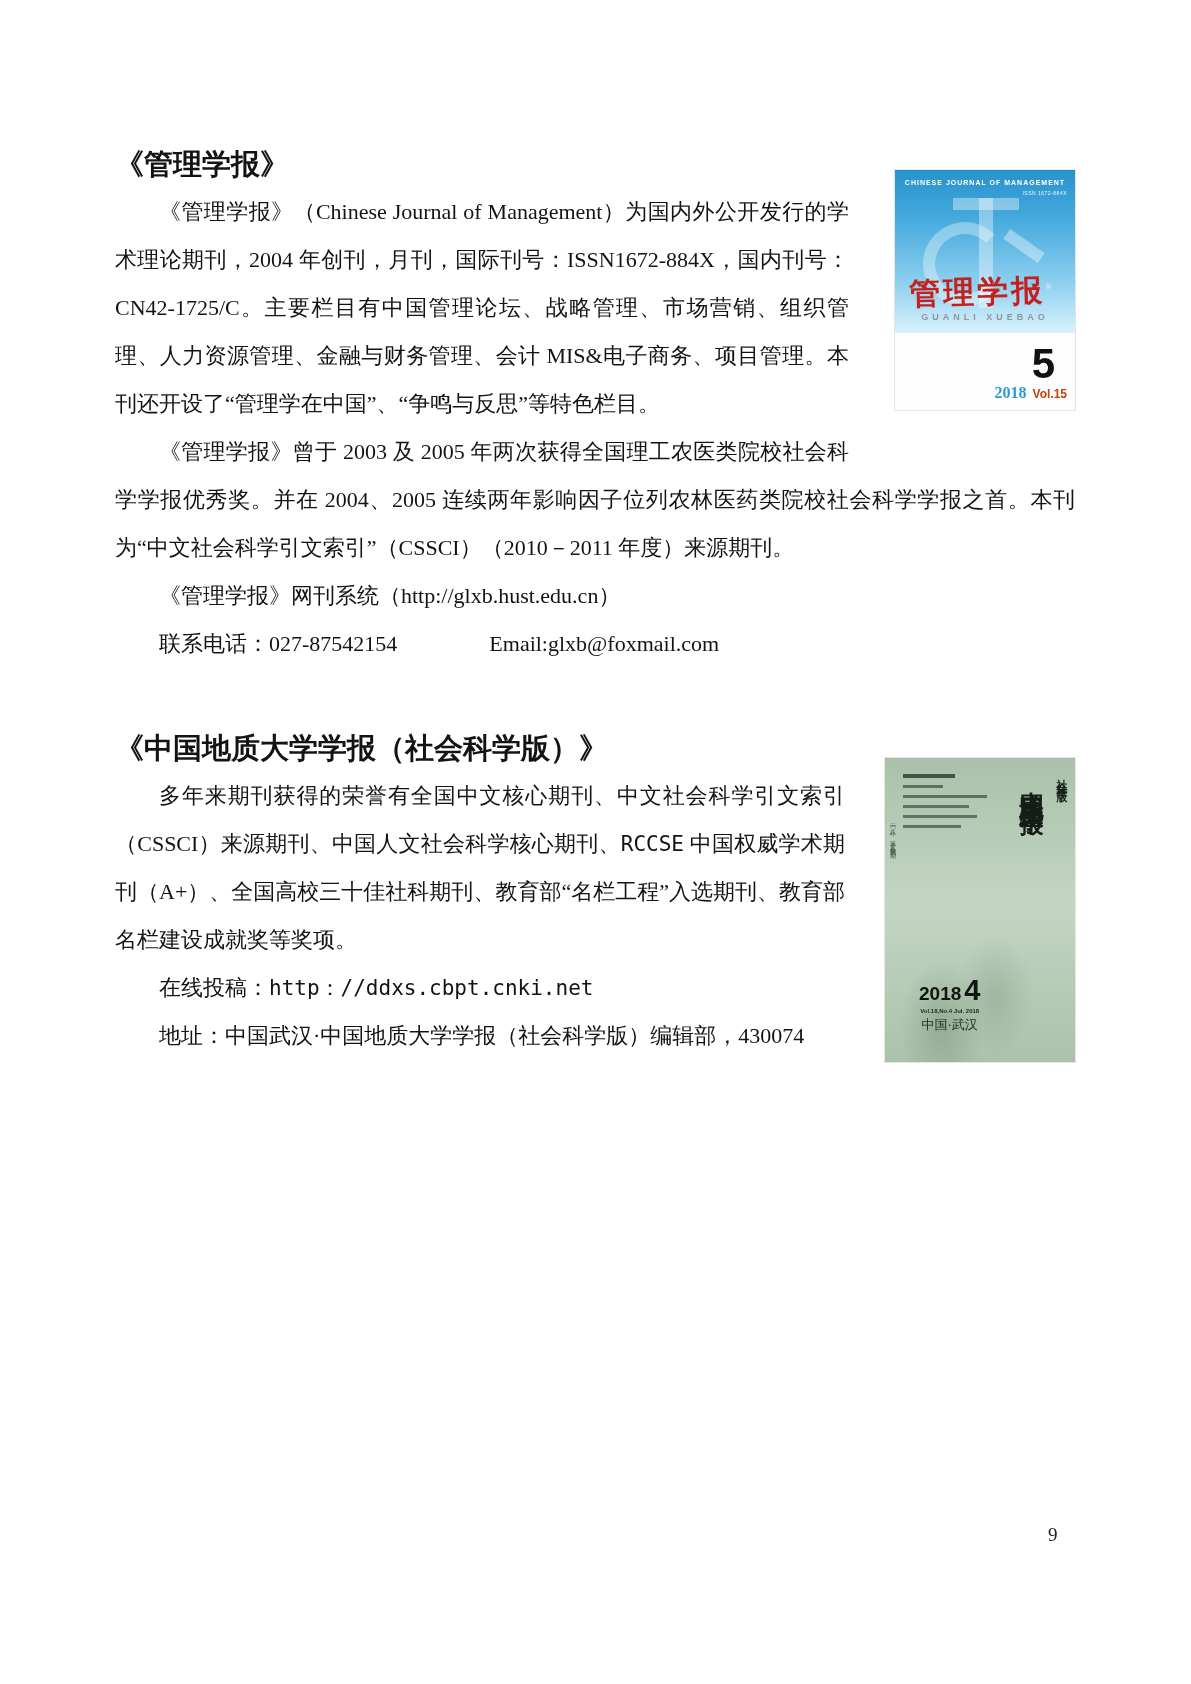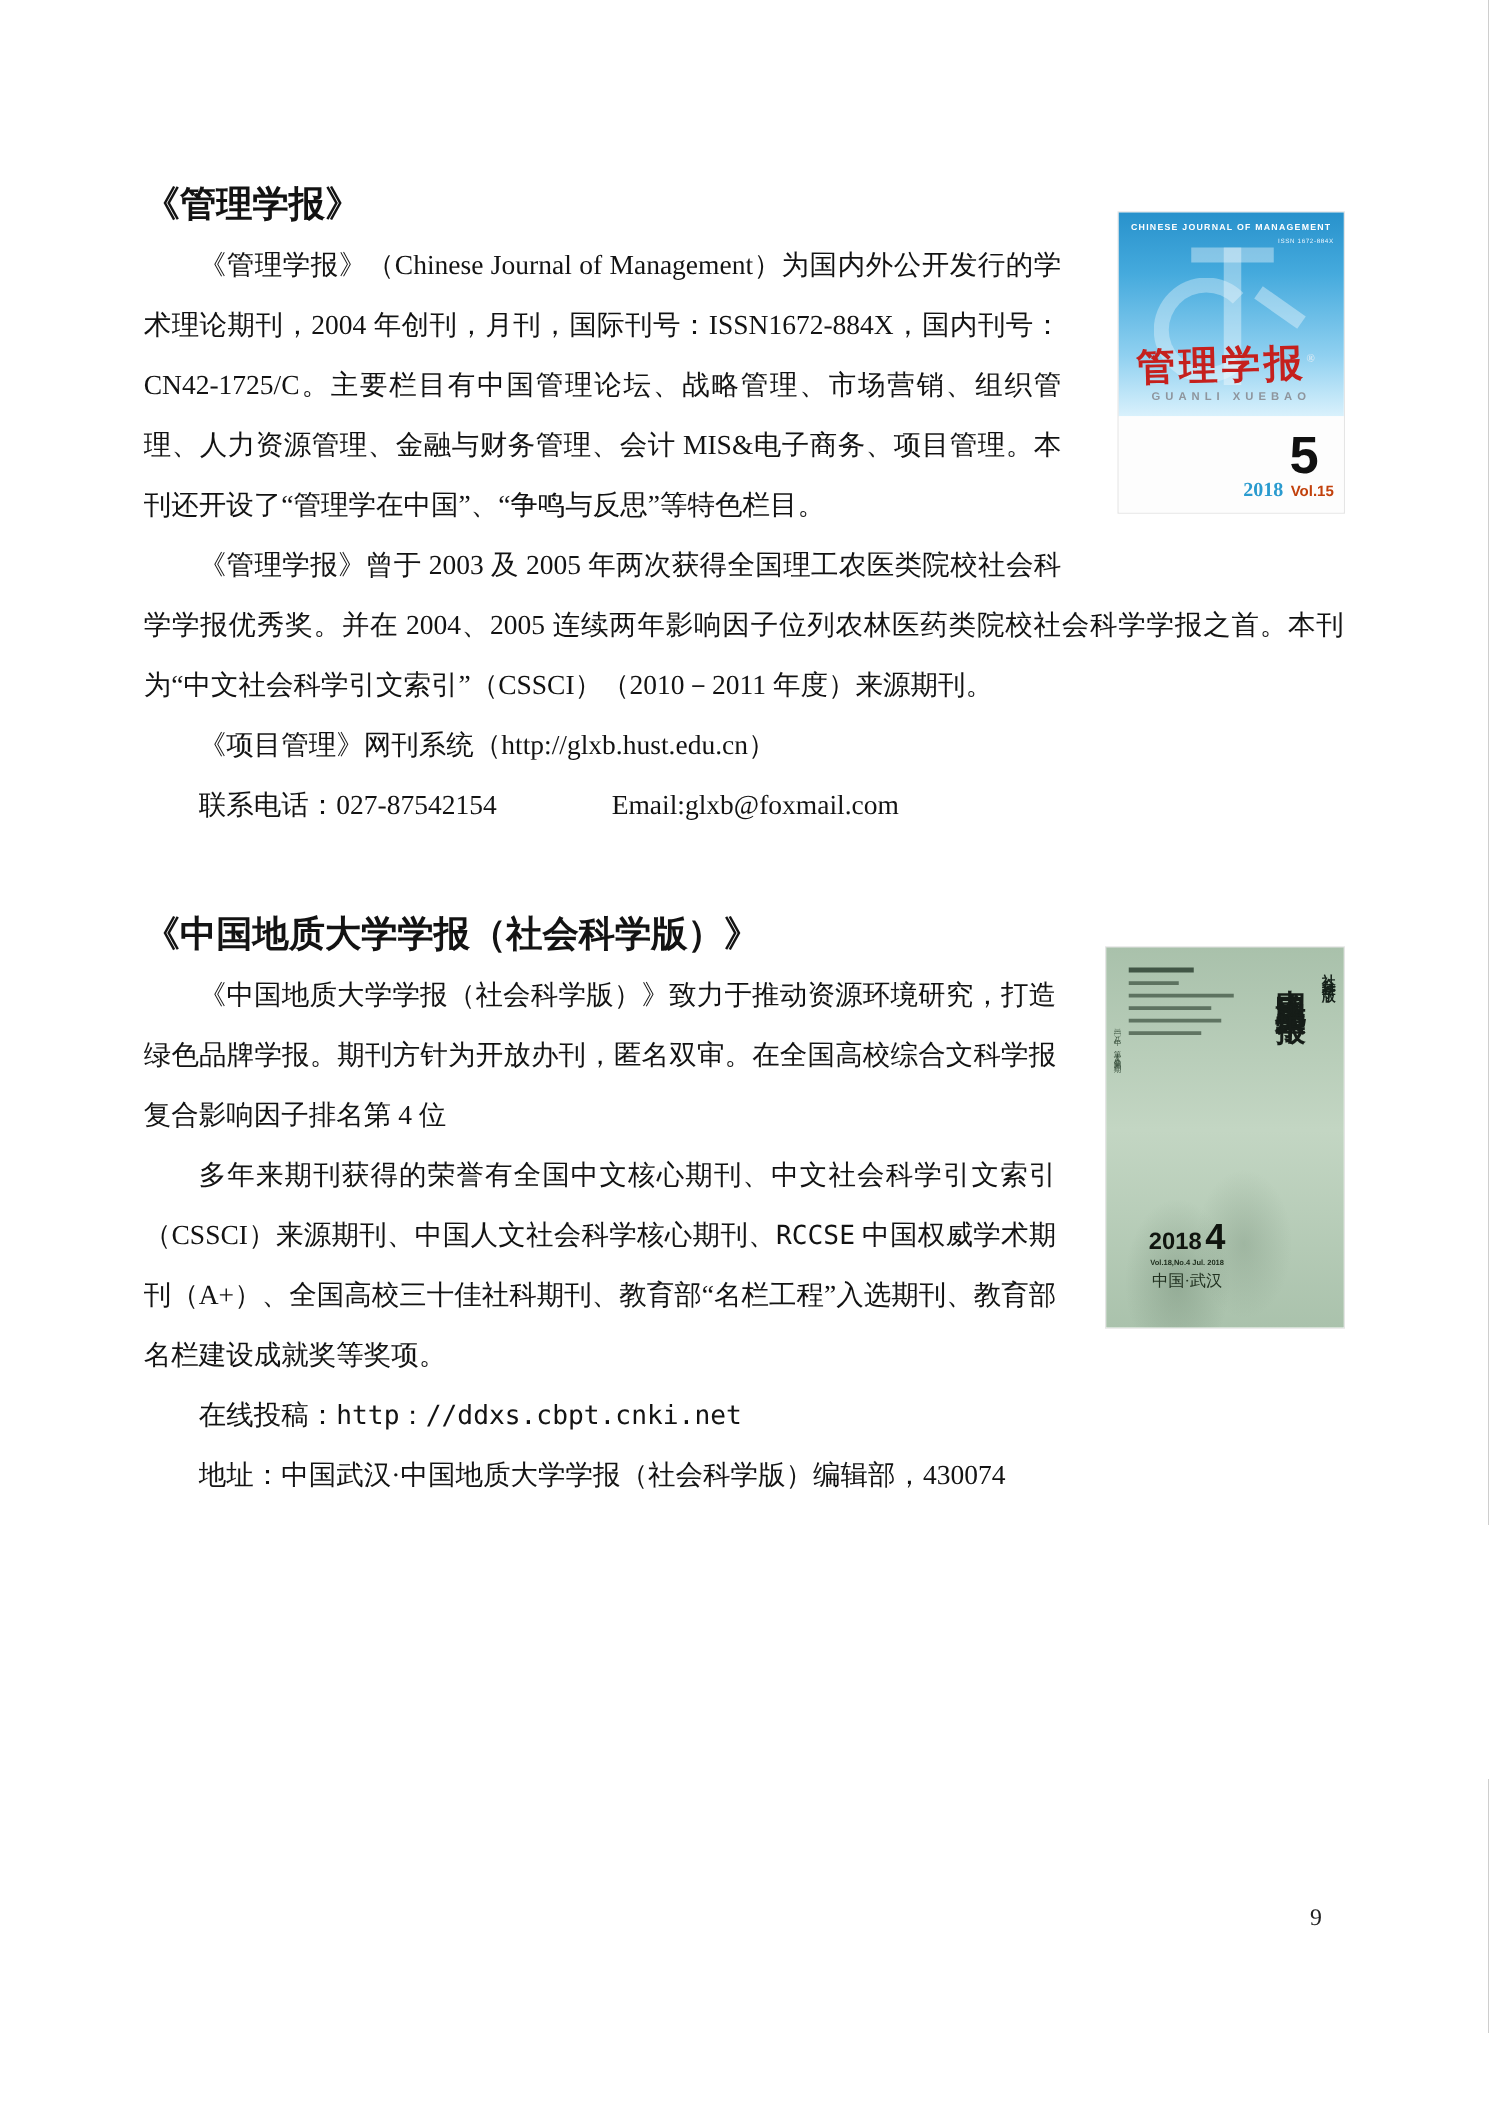--- a/index.html
+++ b/index.html
@@ -168,21 +168,21 @@
           <div class="c1-yearvol"><span class="c1-year">2018</span><span class="c1-vol">Vol.15</span></div>
         </div>
       </aside>
 
       <h2 class="sec-title">《管理学报》</h2>
 
       <p class="indent">《管理学报》（Chinese Journal of Management）为国内外公开发行的学术理论期刊，2004 年创刊，月刊，国际刊号：ISSN1672-884X，国内刊号：CN42-1725/C。主要栏目有中国管理论坛、战略管理、市场营销、组织管理、人力资源管理、金融与财务管理、会计 MIS&amp;电子商务、项目管理。本刊还开设了“管理学在中国”、“争鸣与反思”等特色栏目。</p>
 
       <p class="indent">《管理学报》曾于 2003 及 2005 年两次获得全国理工农医类院校社会科学学报优秀奖。并在 2004、2005 连续两年影响因子位列农林医药类院校社会科学学报之首。本刊为“中文社会科学引文索引”（CSSCI）（2010－2011 年度）来源期刊。</p>
 
-      <p class="indent">《项目管理》网刊系统（http://glxb.hust.edu.cn）</p>
+      <p class="indent">《管理学报》网刊系统（http://glxb.hust.edu.cn）</p>
 
       <p class="indent"><span>联系电话：027-87542154</span><span class="email-gap">Email:glxb@foxmail.com</span></p>
     </section>
 
     <section class="section-2">
 
       <aside class="cover cover2">
         <div class="c2-spine">二〇一八年　第十八卷第四期</div>
         <div class="c2-lines">
           <div class="bar b1"></div>
@@ -197,21 +197,20 @@
         <div class="c2-issue-block">
           <div class="c2-issue-row"><span class="c2-year">2018</span><span class="c2-no">4</span></div>
           <div class="c2-vol">Vol.18,No.4 Jul. 2018</div>
           <div class="c2-place">中国·武汉</div>
         </div>
       </aside>
 
       <h2 class="sec-title">《中国地质大学学报（社会科学版）》</h2>
 
 
-      <p class="indent">《中国地质大学学报（社会科学版）》致力于推动资源环境研究，打造绿色品牌学报。期刊方针为开放办刊，匿名双审。在全国高校综合文科学报复合影响因子排名第 4 位</p>
 
       <p class="indent"><span>多年来期刊获得的荣誉有全国中文核心期刊、中文社会科学引文索引（CSSCI）来源期刊、中国人文社会科学核心期刊、</span><span class="mono">RCCSE</span><span> 中国权威学术期刊（A+）、全国高校三十佳社科期刊、教育部“名栏工程”入选期刊、教育部名栏建设成就奖等奖项。</span></p>
 
       <p class="indent"><span>在线投稿：</span><span class="mono">http：//ddxs.cbpt.cnki.net</span></p>
 
       <p class="indent">地址：中国武汉·中国地质大学学报（社会科学版）编辑部，430074</p>
     </section>
   </div>
 
   <div class="pageno">9</div>

